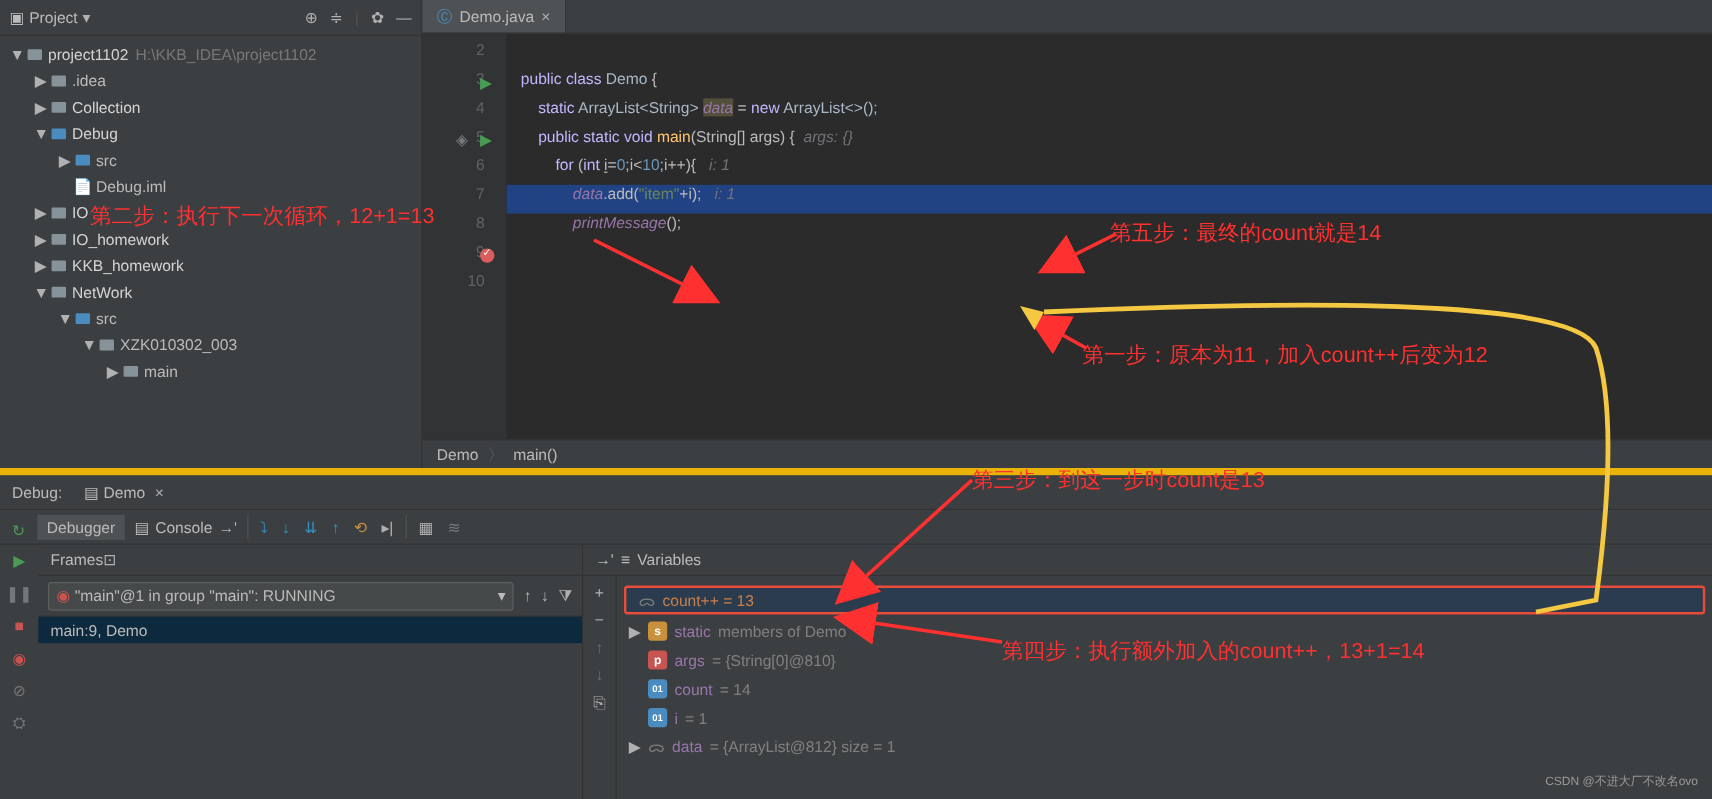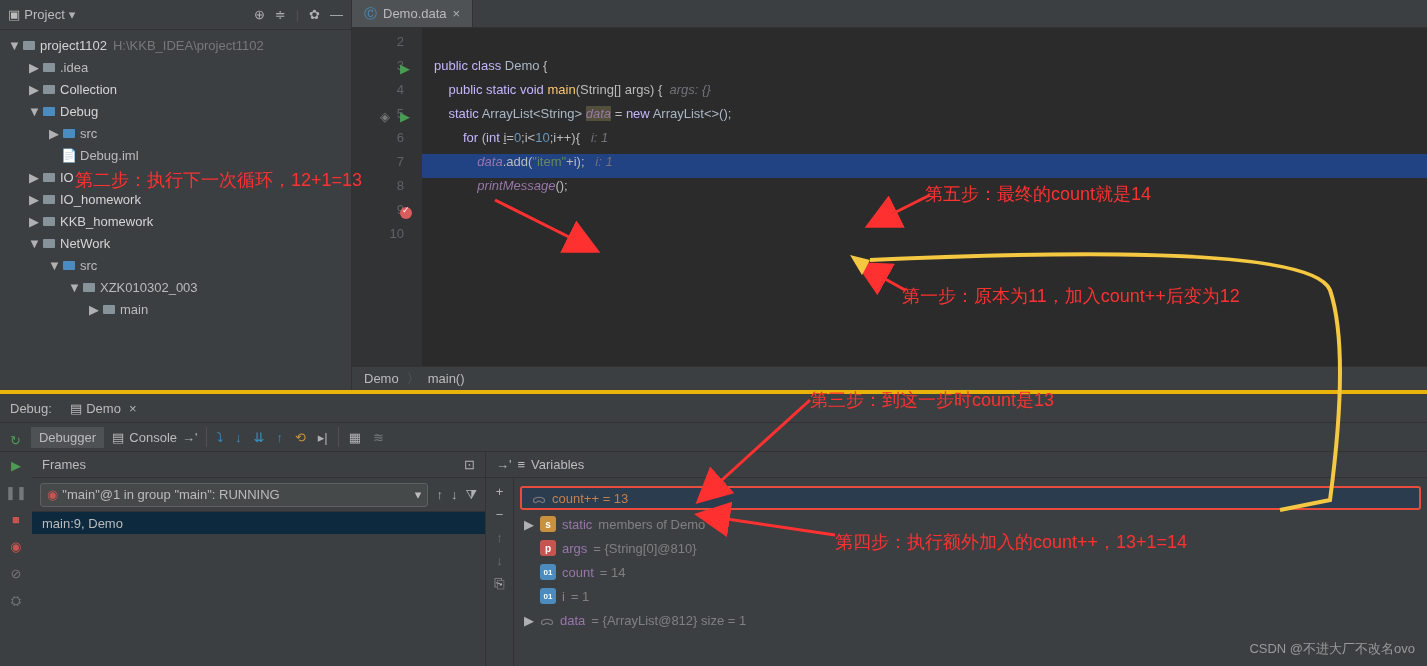--- a/index.html
+++ b/index.html
@@ -38,49 +38,49 @@
 .code-line.highlight{background:#214283}
 .code-line.bp-line{background:#3a2323}
 .kw{color:#c4b5fd}
 .cls{color:#a9b7c6}
 .str{color:#6a8759}
 .num{color:#6897bb}
 .fld{color:#9876aa;font-style:italic}
 .mtd{color:#ffc66d}
 .param{color:#72737a;font-style:italic}
 .breadcrumb{height:24px;display:flex;align-items:center;padding-left:12px;background:#3c3f41;border-top:1px solid #323232;color:#bbbbbb;gap:8px}
-.debug-panel{flex:1;display:flex;flex-direction:column;border-top:4px solid #eab308;background:#3c3f41}
+.debug-panel{flex:1;display:flex;flex-direction:column;border-top:6px solid #eab308;background:#3c3f41}
 .debug-header{height:28px;display:flex;align-items:center;padding:0 10px;gap:10px}
 .debug-toolbar{height:30px;display:flex;align-items:center;border-top:1px solid #323232;border-bottom:1px solid #323232}
 .side-toolbar{width:32px;display:flex;flex-direction:column;align-items:center;padding-top:6px;gap:12px}
 .debug-body{flex:1;display:flex}
 .debug-content{flex:1;display:flex}
 .frames-section{width:454px;border-right:1px solid #323232;display:flex;flex-direction:column}
-.section-header{height:26px;display:flex;align-items:center;padding:0 10px;background:#3c3f41;border-bottom:1px solid #323232;justify-content:space-between}
+.section-header{height:26px;display:flex;align-items:center;padding:0 10px;background:#3c3f41;border-bottom:1px solid #323232;justify-content:flex-start}
 .frames-toolbar{height:34px;display:flex;align-items:center;padding:0 8px;gap:8px;border-bottom:1px solid #323232}
 .thread-select{flex:1;background:#45494a;border:1px solid #5e6060;height:24px;display:flex;align-items:center;padding:0 6px;gap:4px;border-radius:3px}
 .frame-list{flex:1}
 .frame-item{height:22px;display:flex;align-items:center;padding:0 10px;background:#0d293e;color:#bbbbbb}
 .vars-section{flex:1;display:flex;flex-direction:column}
 .vars-body{flex:1;display:flex}
 .vars-toolbar{width:28px;border-right:1px solid #323232;display:flex;flex-direction:column;align-items:center;padding-top:6px;gap:8px;color:#afb1b3}
 .vars-list{flex:1;padding:6px 0}
 .var-item{height:24px;display:flex;align-items:center;padding-left:10px;gap:6px}
 .var-item.watch{border:2px solid #e74c3c;border-radius:3px;margin:2px 6px;background:#2b3c4e}
 .var-icon{width:16px;height:16px;display:inline-flex;align-items:center;justify-content:center;border-radius:3px;font-size:10px;font-weight:bold}
 .var-icon.s{background:#c9913d;color:#fff}
 .var-icon.p{background:#c75450;color:#fff}
 .var-icon.oi{background:#4a8cbf;color:#fff;font-size:8px}
 .var-name{color:#9876aa}
 .var-val{color:#808080}
 .annotation{position:absolute;color:#ff3030;font-size:18px;font-weight:normal;pointer-events:none;z-index:100;font-family:'Microsoft YaHei',sans-serif}
 .dbg-tab{display:flex;align-items:center;gap:5px;padding:3px 8px}
 .dbg-tab.active{background:#4e5254}
 svg.arrow-svg{position:absolute;pointer-events:none;z-index:99}
-.watermark{position:absolute;bottom:8px;right:12px;color:#999;font-size:13px;z-index:200}
+.watermark{position:absolute;bottom:8px;right:12px;color:#999;font-size:10px;z-index:200}
 .tab-label{background:#3c3f41;padding:2px 8px;display:flex;align-items:center;gap:4px}
 .tab-close{color:#afb1b3;margin-left:4px;cursor:pointer}
 .toolbar-group{display:flex;align-items:center;gap:12px;padding:0 10px;height:100%}
 .toolbar-sep{width:1px;height:20px;background:#515151}
 .green{color:#499c54}
 .red{color:#c75450}
 .blue{color:#3592c4}
 </style>
 </head>
 <body>
@@ -218,41 +218,41 @@
             </span>
             <span class="label">main</span>
           </div>
       </div>
     </div>
 
     <div class="editor-area">
       <div class="editor-tabs">
         <div class="editor-tab active">
           <span style="color:#4a8cbf">Ⓒ</span>
-          <span>Demo.data</span>
+          <span>Demo.java</span>
           <span class="close-x">×</span>
         </div>
       </div>
       <div class="editor-body">
         <div class="gutter">
           <div class="gutter-line"><span>2</span></div>
           <div class="gutter-line"><span>3</span><span class="gutter-icons run-gutter">▶</span></div>
           <div class="gutter-line"><span>4</span></div>
           <div class="gutter-line"><span>5</span><span class="gutter-icons run-gutter">▶</span><span class="shield" style="left:28px">◈</span></div>
           <div class="gutter-line"><span>6</span></div>
           <div class="gutter-line"><span>7</span></div>
           <div class="gutter-line"><span>8</span></div>
           <div class="gutter-line"><span>9</span><span class="bp check"></span></div>
           <div class="gutter-line"><span>10</span></div>
         </div>
         <div class="code-area">
           <div class="code-line"></div>
           <div class="code-line"><span class="kw">public class </span><span class="cls">Demo </span><span>{</span></div>
+          <div class="code-line">    <span class="kw">static </span><span class="cls">ArrayList&lt;String&gt; </span><span class="fld" style="background:#52503a">data</span><span> = </span><span class="kw">new </span><span class="cls">ArrayList&lt;&gt;();</span></div>
           <div class="code-line">    <span class="kw">public static void </span><span class="mtd">main</span><span>(String[] args) {  </span><span class="param">args: {}</span></div>
-          <div class="code-line">    <span class="kw">static </span><span class="cls">ArrayList&lt;String&gt; </span><span class="fld" style="background:#52503a">data</span><span> = </span><span class="kw">new </span><span class="cls">ArrayList&lt;&gt;();</span></div>
           <div class="code-line">        <span class="kw">for </span><span>(</span><span class="kw">int </span><span style="text-decoration:underline">i</span><span>=</span><span class="num">0</span><span>;i&lt;</span><span class="num">10</span><span>;i++){   </span><span class="param">i: 1</span></div>
           <div class="code-line highlight">            <span class="fld">data</span><span>.add(</span><span class="str">"item"</span><span>+i);   </span><span class="param">i: 1</span></div>
           <div class="code-line">            <span class="fld">printMessage</span><span>();</span></div>
         </div>
       </div>
       <div class="breadcrumb">
         <span>Demo</span>
         <span style="color:#606366">〉</span>
         <span>main()</span>
       </div>

